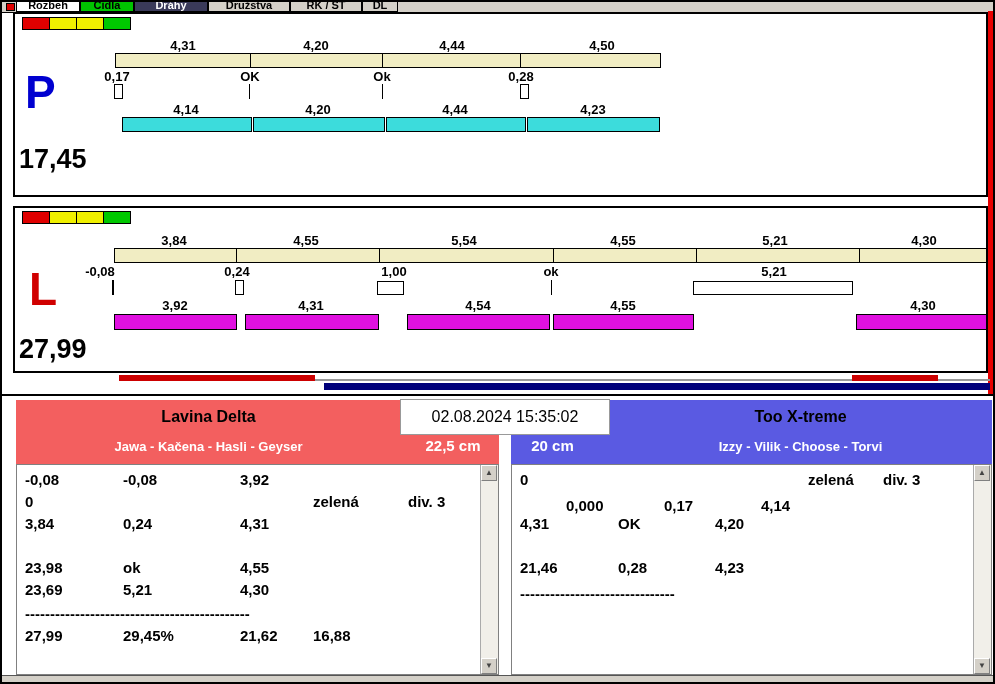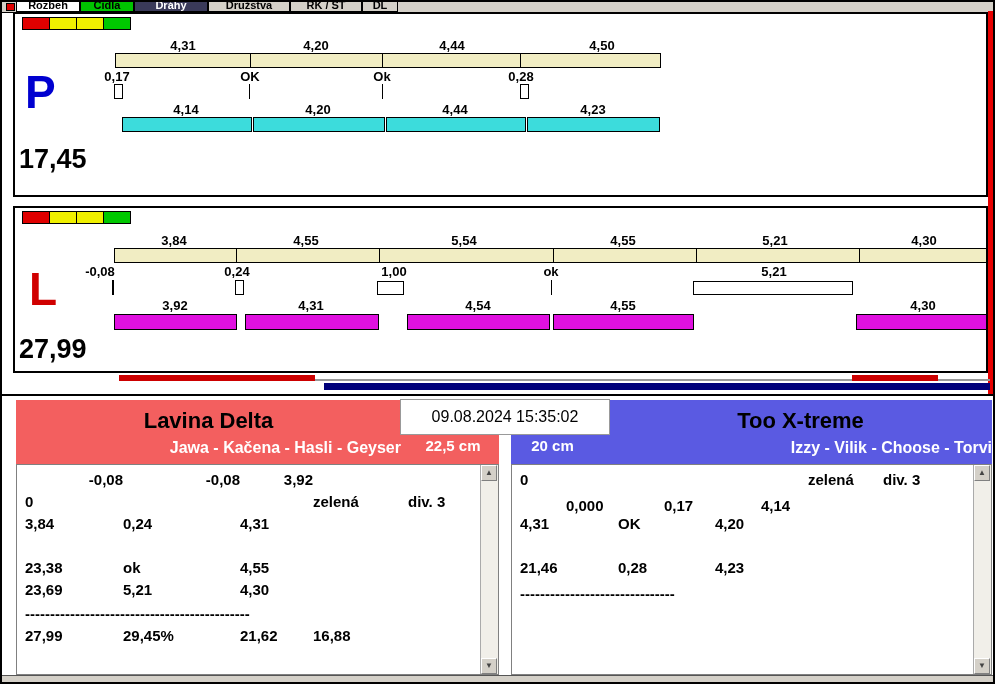--- a/index.html
+++ b/index.html
@@ -18,22 +18,22 @@
   .lbl{position:absolute;font-weight:bold;font-size:13px;text-align:center;color:#000;white-space:nowrap;}
   .bar{position:absolute;border:1px solid #000;box-sizing:border-box;background:#f1edc3;}
   .tick{position:absolute;top:0;bottom:0;width:1px;background:#000;}
   .seg{position:absolute;border:1px solid #000;box-sizing:border-box;}
   .gbox{position:absolute;border:1px solid #000;background:#fff;box-sizing:border-box;}
   .gtick{position:absolute;width:2px;background:#000;}
   .lane-letter{position:absolute;font-size:46px;font-weight:bold;line-height:46px;}
   .lane-total{position:absolute;font-size:27px;font-weight:bold;color:#000;}
   
   .hdr{position:absolute;overflow:hidden;}
-  .hdr .title{position:absolute;font-size:22px;font-weight:bold;text-align:center;color:#000;}
-  .hdr .subtitle{position:absolute;font-size:16px;font-weight:bold;text-align:right;color:#fff;}
+  .hdr .title{position:absolute;font-size:16px;font-weight:bold;text-align:center;color:#000;}
+  .hdr .subtitle{position:absolute;font-size:13px;font-weight:bold;text-align:center;color:#fff;}
   .hdr .cm{position:absolute;font-size:15px;font-weight:bold;color:#fff;text-align:center;}
   #timestamp{position:absolute;background:#fff;border:1px solid #999;box-sizing:border-box;
     text-align:center;font-size:16px;color:#000;line-height:34px;}
   .dtable{position:absolute;background:#fff;border:1px solid #808080;box-sizing:border-box;overflow:hidden;}
   .trow{position:absolute;left:0;height:22px;font-weight:bold;font-size:15px;color:#000;white-space:nowrap;padding-left:8px;}
   .trow span{display:inline-block;}
   .lt .c1{width:98px;} .lt .c2{width:117px;} .lt .c3{width:73px;} .lt .c4{width:95px;}
   .rt .c1{width:98px;} .rt .c2{width:97px;} .rt .c3{width:93px;} .rt .c4{width:75px;}
   .vscroll{position:absolute;right:0;top:0;bottom:0;width:17px;background:#f1efe9;border-left:1px solid #aaa;}
   .sbtn{position:absolute;left:0;width:16px;height:16px;background:#d4d0c8;
@@ -160,34 +160,34 @@
     <div class="subtitle" style="left:0;top:39px;width:385px;">Jawa - Kačena - Hasli - Geyser</div>
     <div class="cm" style="left:396px;top:37px;width:82px;">22,5 cm</div>
   </div>
 
   <div class="hdr" style="left:509px;top:398px;width:481px;height:64px;background:#5a5ae2;">
     <div class="title" style="left:98px;top:8px;width:383px;">Too X-treme</div>
     <div class="subtitle" style="left:98px;top:39px;width:383px;">Izzy - Vilik - Choose - Torvi</div>
     <div class="cm" style="left:4px;top:37px;width:75px;">20 cm</div>
   </div>
 
-  <div id="timestamp" style="left:398px;top:397px;width:210px;height:36px;">09.08.2024 15:35:02</div>
+  <div id="timestamp" style="left:398px;top:397px;width:210px;height:36px;">02.08.2024 15:35:02</div>
 
   <div class="dtable lt" style="left:14px;top:462px;width:483px;height:211px;">
-    <div class="trow" style="top:6px;text-align:right;">
+    <div class="trow" style="top:6px;">
       <span class="c1">-0,08</span><span class="c2">-0,08</span><span class="c3">3,92</span><span class="c4"></span><span class="c5"></span>
     </div>
     <div class="trow" style="top:28px;">
       <span class="c1">0</span><span class="c2"></span><span class="c3"></span><span class="c4">zelená</span><span class="c5">div. 3</span>
     </div>
     <div class="trow" style="top:50px;">
       <span class="c1">3,84</span><span class="c2">0,24</span><span class="c3">4,31</span><span class="c4"></span><span class="c5"></span>
     </div>
     <div class="trow" style="top:94px;">
-      <span class="c1">23,38</span><span class="c2">ok</span><span class="c3">4,55</span><span class="c4"></span><span class="c5"></span>
+      <span class="c1">23,98</span><span class="c2">ok</span><span class="c3">4,55</span><span class="c4"></span><span class="c5"></span>
     </div>
     <div class="trow" style="top:116px;">
       <span class="c1">23,69</span><span class="c2">5,21</span><span class="c3">4,30</span><span class="c4"></span><span class="c5"></span>
     </div>
     <div class="trow" style="top:140px;">---------------------------------------------</div>
     <div class="trow" style="top:162px;">
       <span class="c1">27,99</span><span class="c2">29,45%</span><span class="c3">21,62</span><span class="c4">16,88</span><span class="c5"></span>
     </div>
     <div class="vscroll">
       <div class="sbtn sup"><span>▲</span></div>

